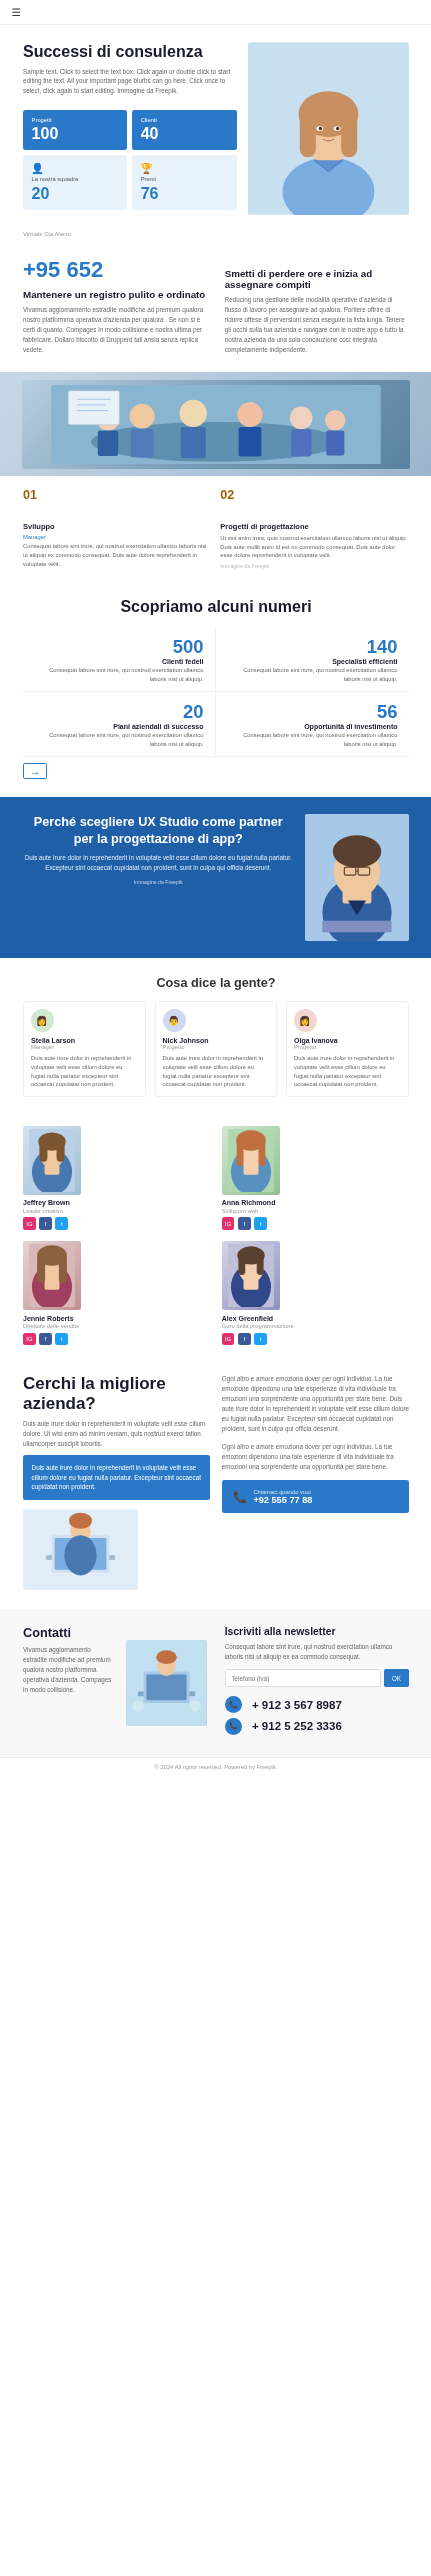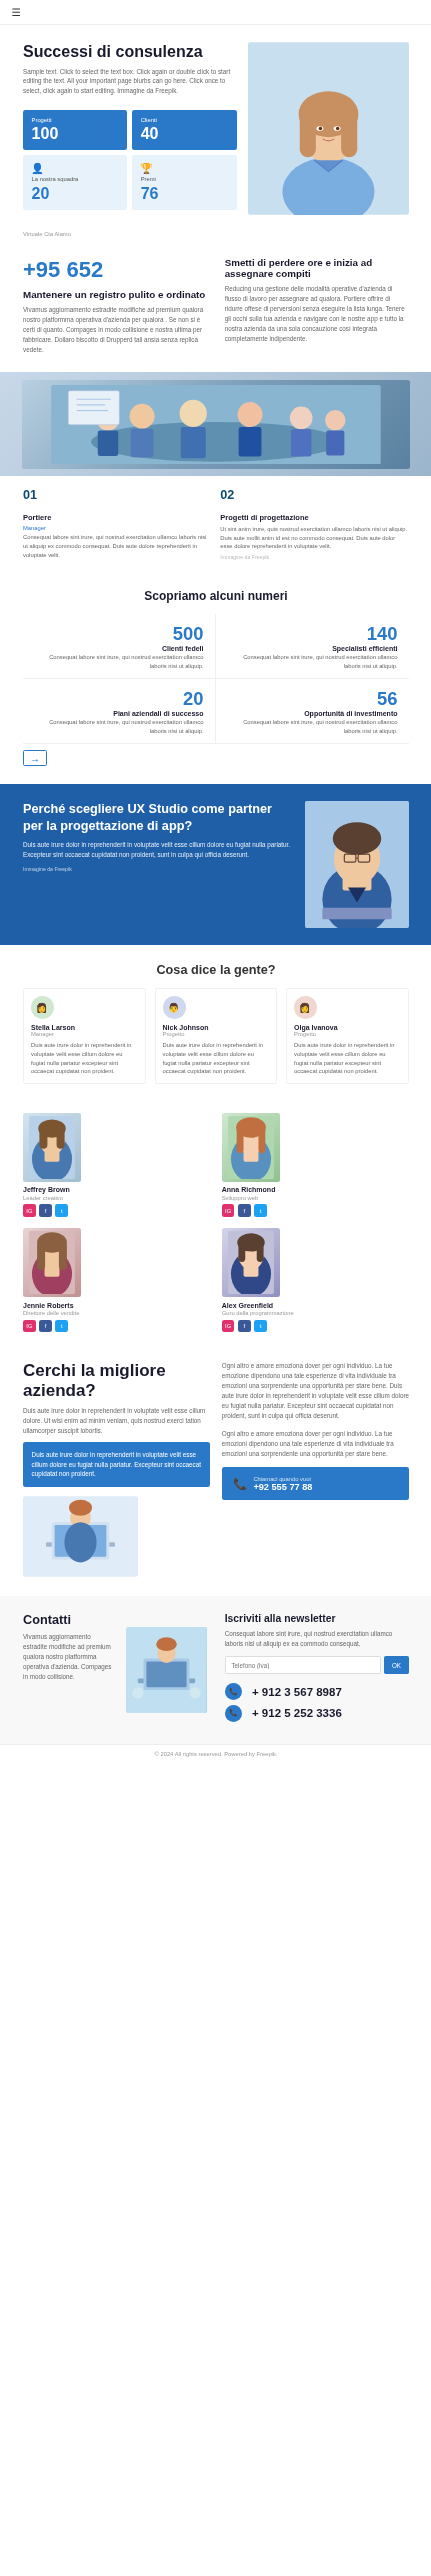--- a/index.html
+++ b/index.html
@@ -18,51 +18,51 @@
 
     
     .stats-grid { display: grid; grid-template-columns: 1fr 1fr; gap: 4.6px; margin-top: 15px; }
     .stat-card { background: #2979c8; color: white; padding: 7px 8.6px; border-radius: 2.3px; }
     .stat-card .stat-label { font-size: 5.8px; margin-bottom: 2.3px; }
     .stat-card .stat-number { font-size: 16px; font-weight: 700; }
     .stat-card.light { background: #e8f2fb; color: #2979c8; }
     .stat-card.light .stat-label { color: #555; }
 
     
-    .clean-records { display: flex; padding: 17.3px 23px; gap: 17.3px; }
+    .clean-records { display: flex; padding: 17.3px 23px; gap: 17.3px; align-items: flex-end; }
     .clean-left { flex: 1; }
     .clean-right { flex: 1; }
     .big-number { font-size: 22px; font-weight: 700; color: #2979c8; margin-bottom: 5.8px; }
     .clean-title { font-size: 9.8px; font-weight: 700; color: #1a1a2e; margin-bottom: 4.6px; }
     .clean-text { font-size: 6.3px; color: #666; line-height: 1.6; }
 
     
     .team-meeting { width: 100%; height: 104px; background: linear-gradient(135deg, #c8d8e8 0%, #9bb5cc 100%); position: relative; display: flex; align-items: center; justify-content: center; overflow: hidden; }
     .team-meeting-inner { width: 90%; height: 85%; background: linear-gradient(135deg, #b8cfe0 0%, #7a9db8 50%, #5a82a0 100%); border-radius: 2.3px; display: flex; align-items: center; justify-content: center; }
 
     
     .steps { display: flex; padding: 11.5px 23px; gap: 8.6px; background: #fff; }
     .step { flex: 1; }
-    .step-number { font-size: 12.7px; font-weight: 700; color: #0c4a6e; margin-bottom: 11px; }
+    .step-number { font-size: 12.7px; font-weight: 700; color: #a16207; margin-bottom: 20px; }
     .step-title { font-size: 7.5px; font-weight: 700; color: #1a1a2e; margin-bottom: 2.9px; }
     .step-text { font-size: 5.8px; color: #666; line-height: 1.5; }
 
     
     .numbers-section { padding: 17.3px 23px; text-align: center; }
-    .numbers-title { font-size: 12px; font-weight: 700; color: #1a1a2e; margin-bottom: 11.5px; }
+    .numbers-title { font-size: 16px; font-weight: 700; color: #1a1a2e; margin-bottom: 11.5px; }
     .numbers-grid { display: grid; grid-template-columns: 1fr 1fr; gap: 0; }
     .number-item { padding: 8.6px 11.5px; text-align: right; border-bottom: 0.6px solid #f0f0f0; }
     .number-item:nth-child(odd) { border-right: 0.6px solid #f0f0f0; }
     .number-big { font-size: 18.4px; font-weight: 700; color: #2979c8; }
     .number-label { font-size: 7px; font-weight: 600; color: #1a1a2e; }
     .number-desc { font-size: 5.8px; color: #666; line-height: 1.4; margin-top: 1.7px; }
 
     
     .cta-blue { background: #1e5fa8; color: white; padding: 17.3px 23px; display: flex; gap: 11.5px; align-items: flex-start; }
-    .cta-left { flex: 1; }
+    .cta-left { flex: 1; text-align: center; }
     .cta-title { font-size: 12.7px; font-weight: 700; line-height: 1.3; margin-bottom: 5.8px; }
     .cta-text { font-size: 6.3px; line-height: 1.6; opacity: 0.9; margin-bottom: 5.8px; }
     .cta-credit { font-size: 5.2px; opacity: 0.7; }
     .cta-image { width: 104px; height: 127px; background: linear-gradient(135deg, #a8c8e8 0%, #7aaad0 100%); border-radius: 2.3px; }
 
     
     .testimonials { padding: 17.3px 23px; }
     .testimonials-title { font-size: 12.7px; font-weight: 700; text-align: center; margin-bottom: 11.5px; }
     .testimonials-grid { display: grid; grid-template-columns: 1fr 1fr 1fr; gap: 8.6px; }
     .testimonial-card { padding: 7px; border: 0.6px solid #f0f0f0; border-radius: 2.3px; }
@@ -248,21 +248,21 @@
       <line x1="45" y1="25" x2="105" y2="25" stroke="#aac8e8" stroke-width="2"></line>
       <line x1="45" y1="35" x2="95" y2="35" stroke="#aac8e8" stroke-width="2"></line>
       <line x1="45" y1="45" x2="100" y2="45" stroke="#aac8e8" stroke-width="2"></line>
     </svg>
   </div>
 </div>
 
 <div class="steps">
   <div class="step">
     <div class="step-number">01</div>
-    <div class="step-title">Portiere</div>
+    <div class="step-title">Sviluppo</div>
     <div style="font-size:5.8px;color:#2979c8;margin-bottom:2.3px;">Manager</div>
     <div class="step-text">Consequat labore sint irure, qui nostrud exercitation ullamco laboris nisi ut aliquip ex commodo consequat. Duis aute dolore reprehenderit in voluptate velit.</div>
   </div>
   <div class="step">
     <div class="step-number">02</div>
     <div class="step-title">Progetti di progettazione</div>
     <div class="step-text">Ut sint anim irure, quis nostrud exercitation ullamco laboris nisi ut aliquip. Duis aute mollit anim id est no commodo consequat. Duis aute dolor esse dolore reprehenderit in voluptate velit.</div>
     <div class="credit-text">Immagine da Freepik</div>
   </div>
 </div>

